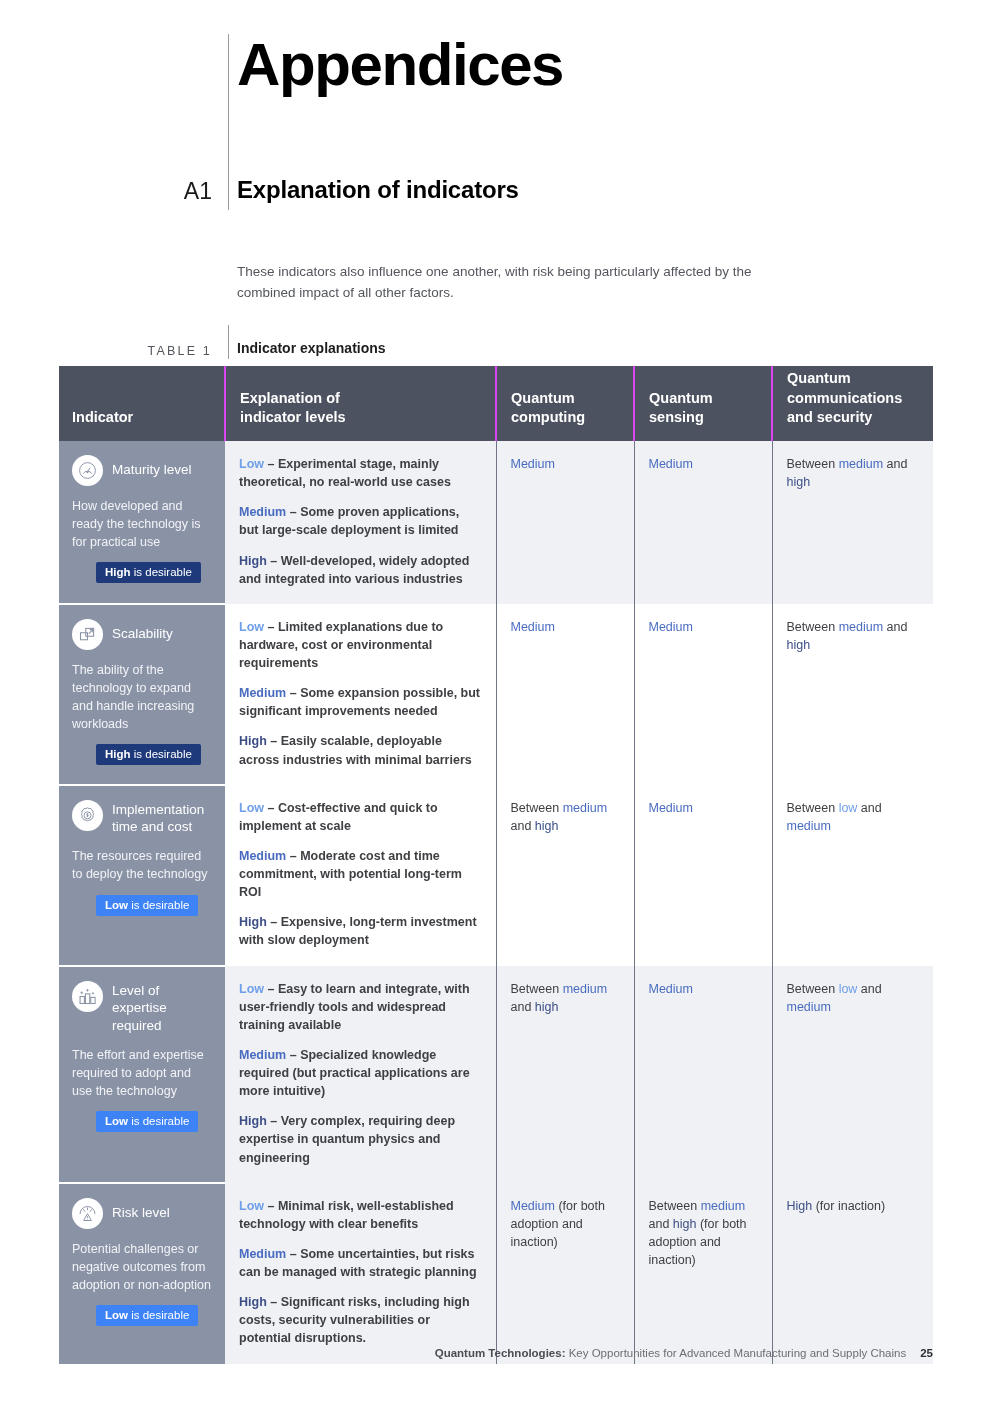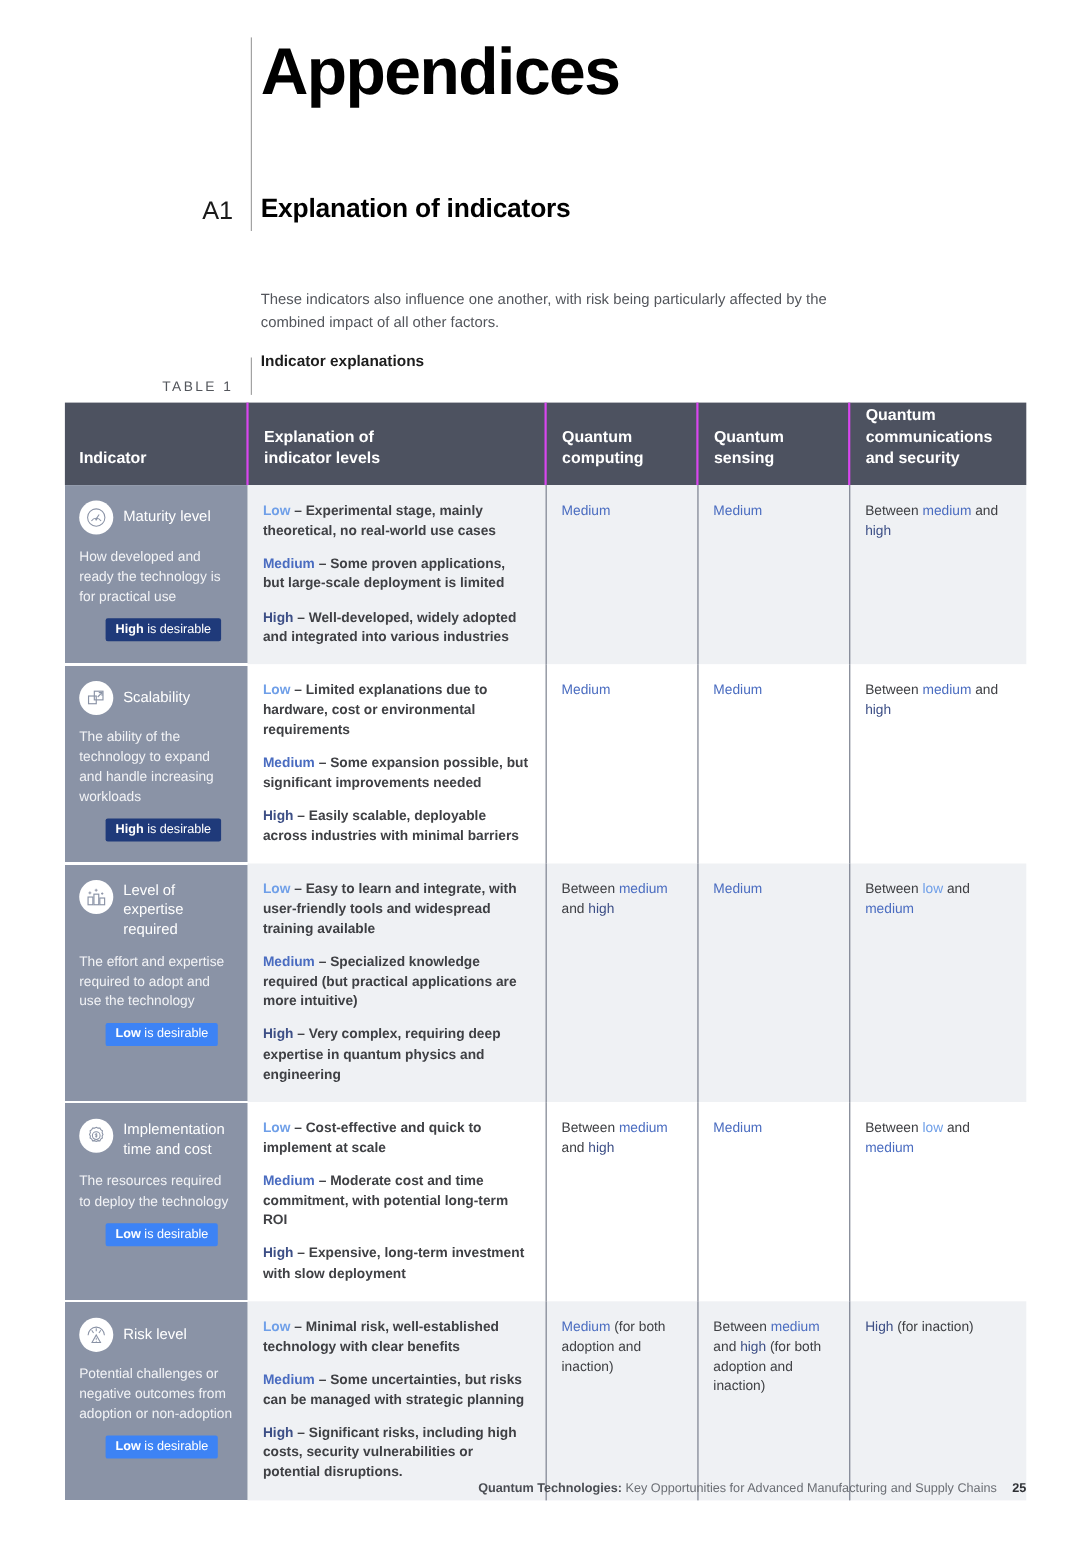--- a/index.html
+++ b/index.html
@@ -73,21 +73,21 @@
     top: 344px;
     width: 102px;
     text-align: right;
     font-size: 12.5px;
     letter-spacing: 2.2px;
     color: #53565c;
   }
   .table-caption {
     position: absolute;
     left: 237px;
-    top: 320px;
+    top: 340px;
     font-size: 14px;
     font-weight: 700;
     color: #1d1d1d;
   }
 
   
   .tbl {
     position: absolute;
     left: 59px;
     top: 366px;
@@ -266,56 +266,56 @@
           </div><div class="ind-desc">The ability of the technology to expand and handle increasing workloads</div><div class="badge high"><span class="strong">High</span><span> is desirable</span></div></td>
         <td class="body">
           <p><span class="lvl-low">Low</span><span> – Limited explanations due to hardware, cost or environmental requirements</span></p>
           <p><span class="lvl-medium">Medium</span><span> – Some expansion possible, but significant improvements needed</span></p>
           <p><span class="lvl-high">High</span><span> – Easily scalable, deployable across industries with minimal barriers</span></p>
         </td>
         <td class="body"><span class="lvl-medium">Medium</span></td>
         <td class="body"><span class="lvl-medium">Medium</span></td>
         <td class="body"><span>Between </span><span class="lvl-medium">medium</span><span> and </span><span class="lvl-high">high</span></td>
       </tr>
+      <tr class="row">
+        <td class="ind"><div class="ind-top">
+            <span class="icon-circle">
+              <svg width="21" height="21" viewBox="0 0 24 24" fill="none" stroke="#8a93a6" stroke-width="1.1">
+                <path d="M12 3.2l1.8.9 2-.2.9 1.8 1.7 1.1-.3 2 .9 1.8-.9 1.8.3 2-1.7 1.1-.9 1.8-2-.2-1.8.9-1.8-.9-2 .2-.9-1.8L5.6 14.4l.3-2-.9-1.8.9-1.8-.3-2 1.7-1.1.9-1.8 2 .2z"></path>
+                <circle cx="12" cy="11.8" r="4"></circle>
+                <path d="M12 9.6v4.4M13.1 10.3c-.6-.5-1.9-.5-2.1.3-.2.9 2.1.6 2.1 1.6 0 .8-1.5.9-2.2.3" stroke-width="1"></path>
+              </svg>
+            </span>
+            <span class="ind-name multi">Implementation time and cost</span>
+          </div><div class="ind-desc">The resources required to deploy the technology</div><div class="badge low"><span class="strong">Low</span><span> is desirable</span></div></td>
+        <td class="body">
+          <p><span class="lvl-low">Low</span><span> – Cost-effective and quick to implement at scale</span></p>
+          <p><span class="lvl-medium">Medium</span><span> – Moderate cost and time commitment, with potential long-term ROI</span></p>
+          <p><span class="lvl-high">High</span><span> – Expensive, long-term investment with slow deployment</span></p>
+        </td>
+        <td class="body"><span>Between </span><span class="lvl-medium">medium</span><span> and </span><span class="lvl-high">high</span></td>
+        <td class="body"><span class="lvl-medium">Medium</span></td>
+        <td class="body"><span>Between </span><span class="lvl-low">low</span><span> and </span><span class="lvl-medium">medium</span></td>
+      </tr>
       <tr class="row shade">
         <td class="ind"><div class="ind-top">
             <span class="icon-circle">
               <svg width="21" height="21" viewBox="0 0 24 24" fill="none" stroke="#8a93a6" stroke-width="1.2">
                 <rect x="3.5" y="12" width="5" height="8"></rect>
                 <rect x="9.6" y="9" width="5" height="11"></rect>
                 <rect x="15.7" y="13" width="5" height="7"></rect>
                 <path d="M5.4 6.2v3M3.9 7.7h3M11.9 3.4v3M10.4 4.9h3M18.2 7.2v2.4M17 8.4h2.4" stroke-width="1"></path>
               </svg>
             </span>
             <span class="ind-name multi">Level of expertise required</span>
           </div><div class="ind-desc">The effort and expertise required to adopt and use the technology</div><div class="badge low"><span class="strong">Low</span><span> is desirable</span></div></td>
         <td class="body">
           <p><span class="lvl-low">Low</span><span> – Easy to learn and integrate, with user-friendly tools and widespread training available</span></p>
           <p><span class="lvl-medium">Medium</span><span> – Specialized knowledge required (but practical applications are more intuitive)</span></p>
           <p><span class="lvl-high">High</span><span> – Very complex, requiring deep expertise in quantum physics and engineering</span></p>
-        </td>
-        <td class="body"><span>Between </span><span class="lvl-medium">medium</span><span> and </span><span class="lvl-high">high</span></td>
-        <td class="body"><span class="lvl-medium">Medium</span></td>
-        <td class="body"><span>Between </span><span class="lvl-low">low</span><span> and </span><span class="lvl-medium">medium</span></td>
-      </tr>
-      <tr class="row">
-        <td class="ind"><div class="ind-top">
-            <span class="icon-circle">
-              <svg width="21" height="21" viewBox="0 0 24 24" fill="none" stroke="#8a93a6" stroke-width="1.1">
-                <path d="M12 3.2l1.8.9 2-.2.9 1.8 1.7 1.1-.3 2 .9 1.8-.9 1.8.3 2-1.7 1.1-.9 1.8-2-.2-1.8.9-1.8-.9-2 .2-.9-1.8L5.6 14.4l.3-2-.9-1.8.9-1.8-.3-2 1.7-1.1.9-1.8 2 .2z"></path>
-                <circle cx="12" cy="11.8" r="4"></circle>
-                <path d="M12 9.6v4.4M13.1 10.3c-.6-.5-1.9-.5-2.1.3-.2.9 2.1.6 2.1 1.6 0 .8-1.5.9-2.2.3" stroke-width="1"></path>
-              </svg>
-            </span>
-            <span class="ind-name multi">Implementation time and cost</span>
-          </div><div class="ind-desc">The resources required to deploy the technology</div><div class="badge low"><span class="strong">Low</span><span> is desirable</span></div></td>
-        <td class="body">
-          <p><span class="lvl-low">Low</span><span> – Cost-effective and quick to implement at scale</span></p>
-          <p><span class="lvl-medium">Medium</span><span> – Moderate cost and time commitment, with potential long-term ROI</span></p>
-          <p><span class="lvl-high">High</span><span> – Expensive, long-term investment with slow deployment</span></p>
         </td>
         <td class="body"><span>Between </span><span class="lvl-medium">medium</span><span> and </span><span class="lvl-high">high</span></td>
         <td class="body"><span class="lvl-medium">Medium</span></td>
         <td class="body"><span>Between </span><span class="lvl-low">low</span><span> and </span><span class="lvl-medium">medium</span></td>
       </tr>
       <tr class="row shade last-row">
         <td class="ind"><div class="ind-top">
             <span class="icon-circle">
               <svg width="21" height="21" viewBox="0 0 24 24" fill="none" stroke="#8a93a6" stroke-width="1.1">
                 <path d="M3.5 12.5a8.5 8.5 0 0 1 17 0"></path>

